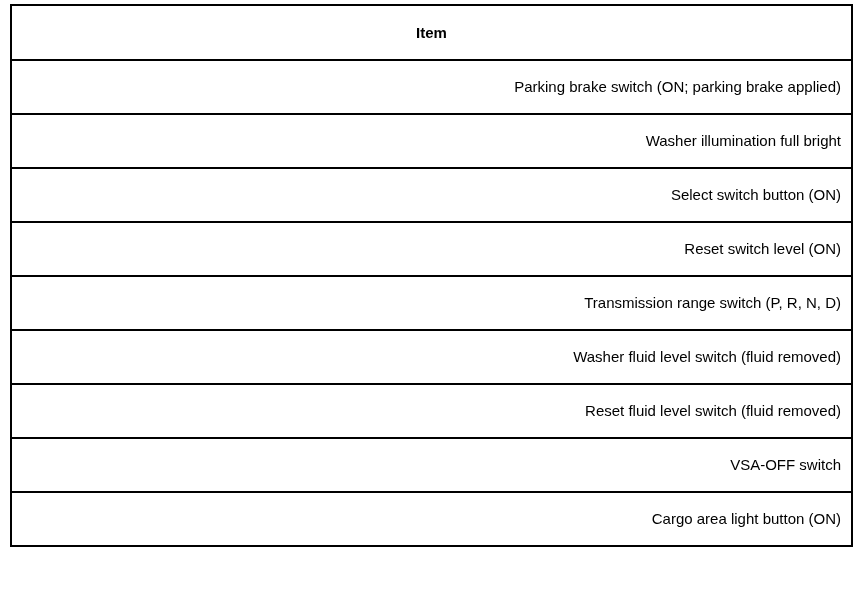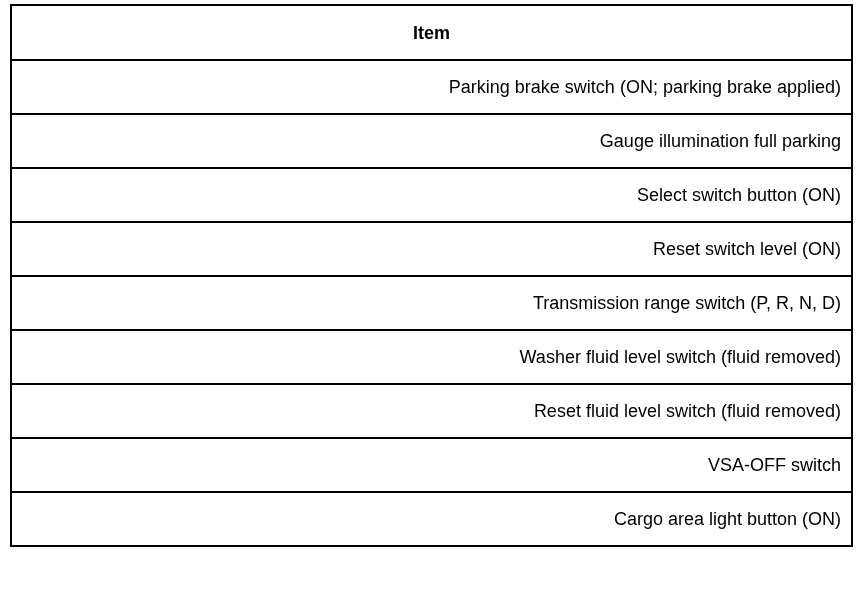--- a/index.html
+++ b/index.html
@@ -25,21 +25,21 @@
     width: 843px;
     table-layout: fixed;
     border: 2px solid #000000;
   }
   table.item-table th,
   table.item-table td {
     border: 2px solid #000000;
     padding: 0 10px;
     height: 52px;
     vertical-align: middle;
-    font-size: 18px;
+    font-size: 15px;
     line-height: 22px;
     white-space: nowrap;
     overflow: hidden;
   }
   table.item-table th {
     text-align: center;
     font-weight: bold;
     height: 53px;
   }
   table.item-table td {
@@ -55,21 +55,21 @@
     <thead>
       <tr>
         <th>Item</th>
       </tr>
     </thead>
     <tbody>
       <tr>
         <td>Parking brake switch (ON; parking brake applied)</td>
       </tr>
       <tr>
-        <td>Gauge illumination full parking</td>
+        <td>Washer illumination full bright</td>
       </tr>
       <tr>
         <td>Select switch button (ON)</td>
       </tr>
       <tr>
         <td>Reset switch level (ON)</td>
       </tr>
       <tr>
         <td>Transmission range switch (P, R, N, D)</td>
       </tr>

